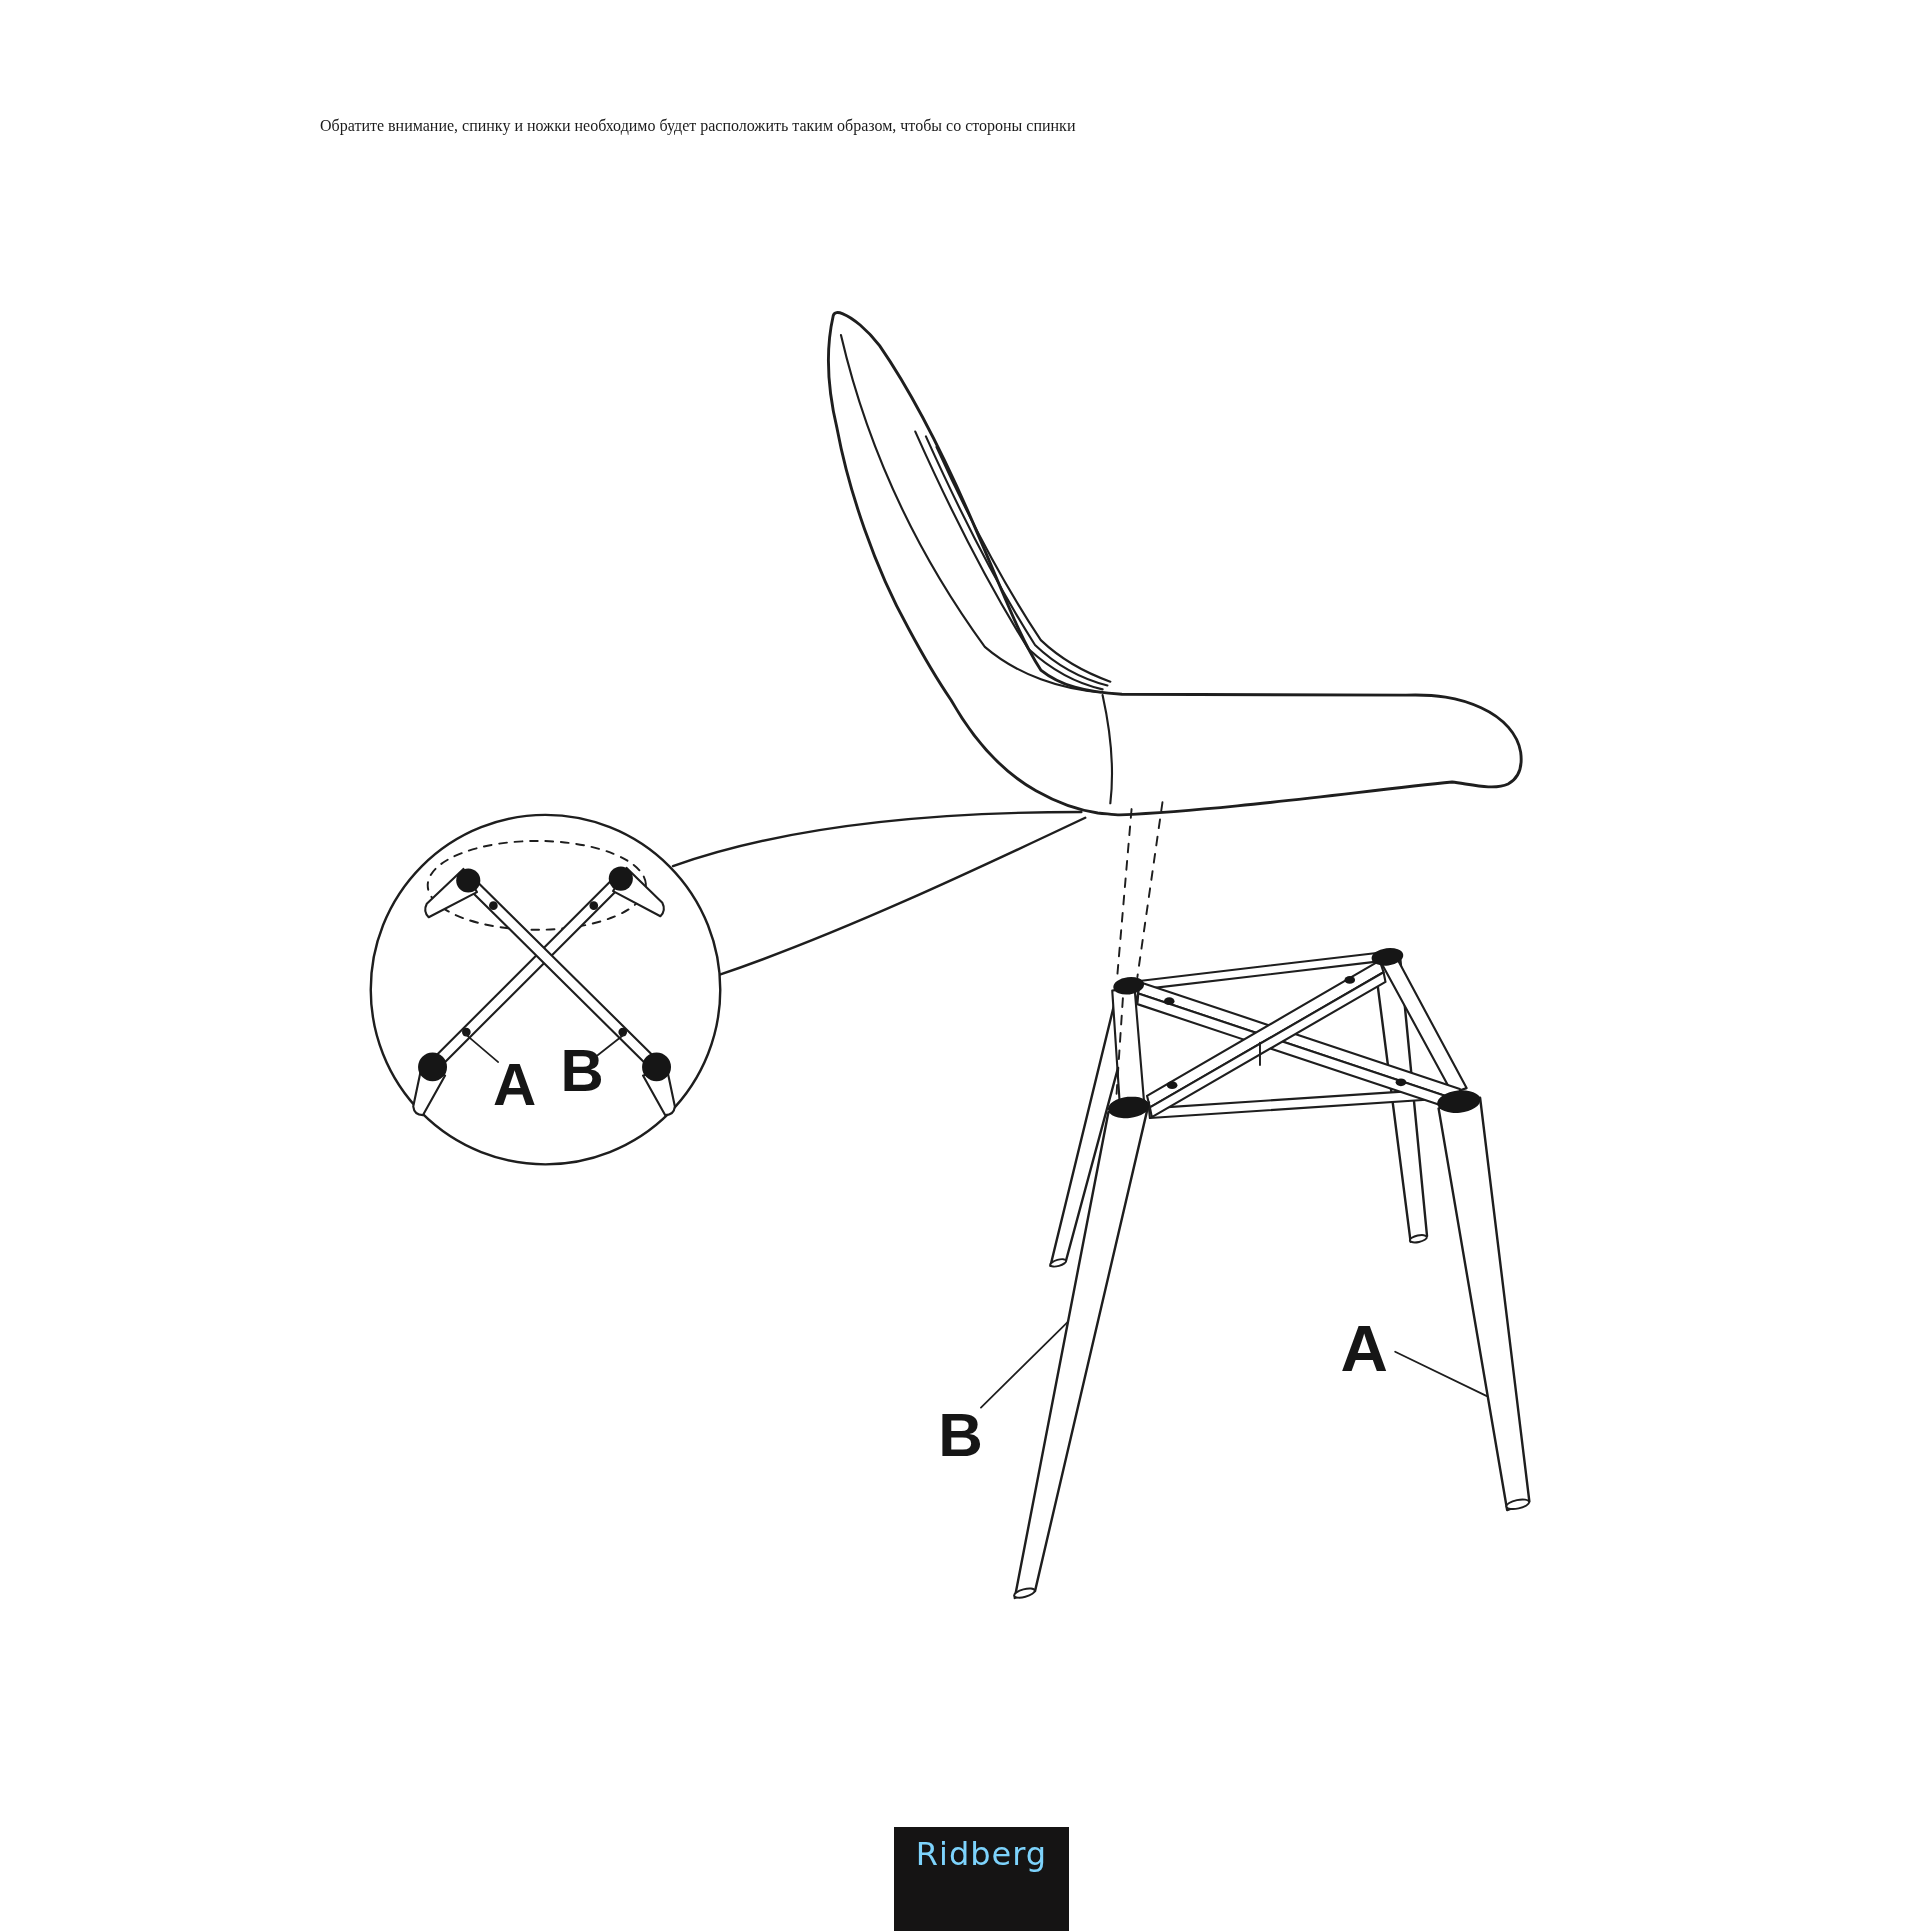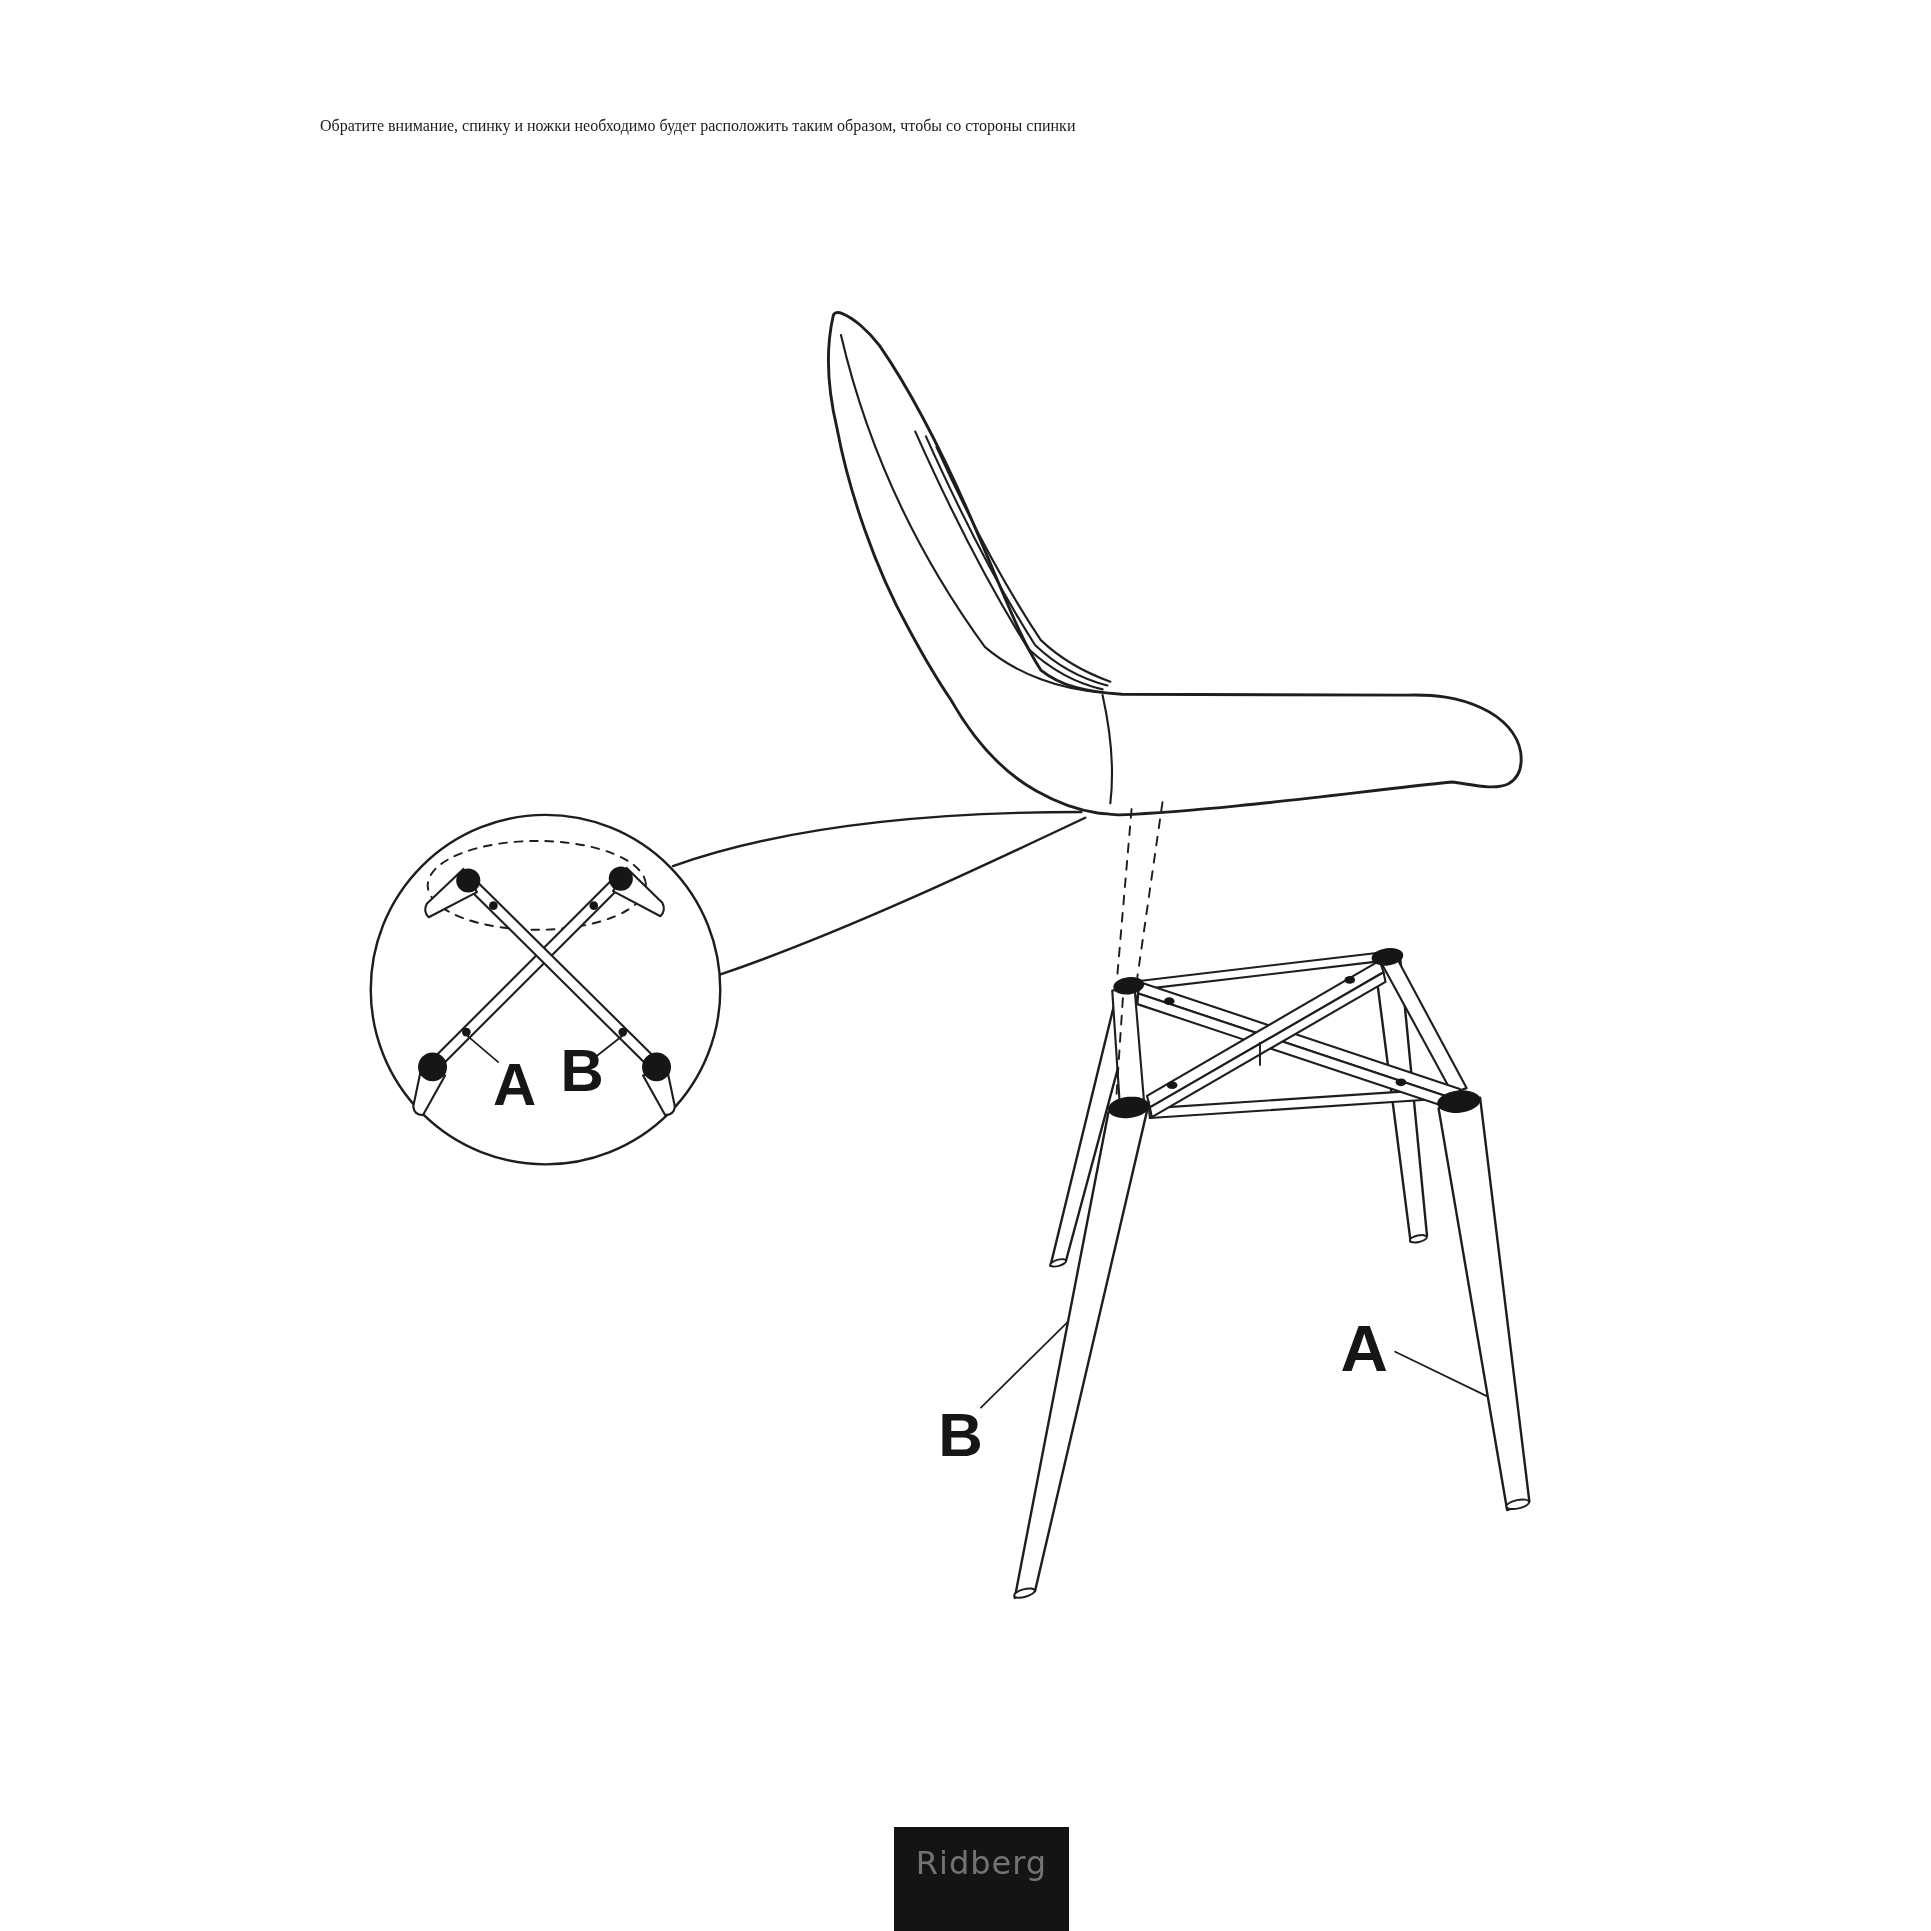--- a/index.html
+++ b/index.html
@@ -24,22 +24,22 @@
   }
   .logo-box{
     position:absolute;
     left:894px;top:1827px;
     width:175px;height:104px;
     background:#151414;
     display:flex;
     justify-content:center;
   }
   .logo-text{
-    margin-top:17px;
-    color:#737373;
+    margin-top:8px;
+    color:#7dd3fc;
     font-family:"DejaVu Sans", sans-serif;
     font-size:32px;
     letter-spacing:1px;
   }
   .part-label{
     font-family:"Liberation Sans", sans-serif;
     font-weight:bold;
     fill:#161616;
   }
 </style>

